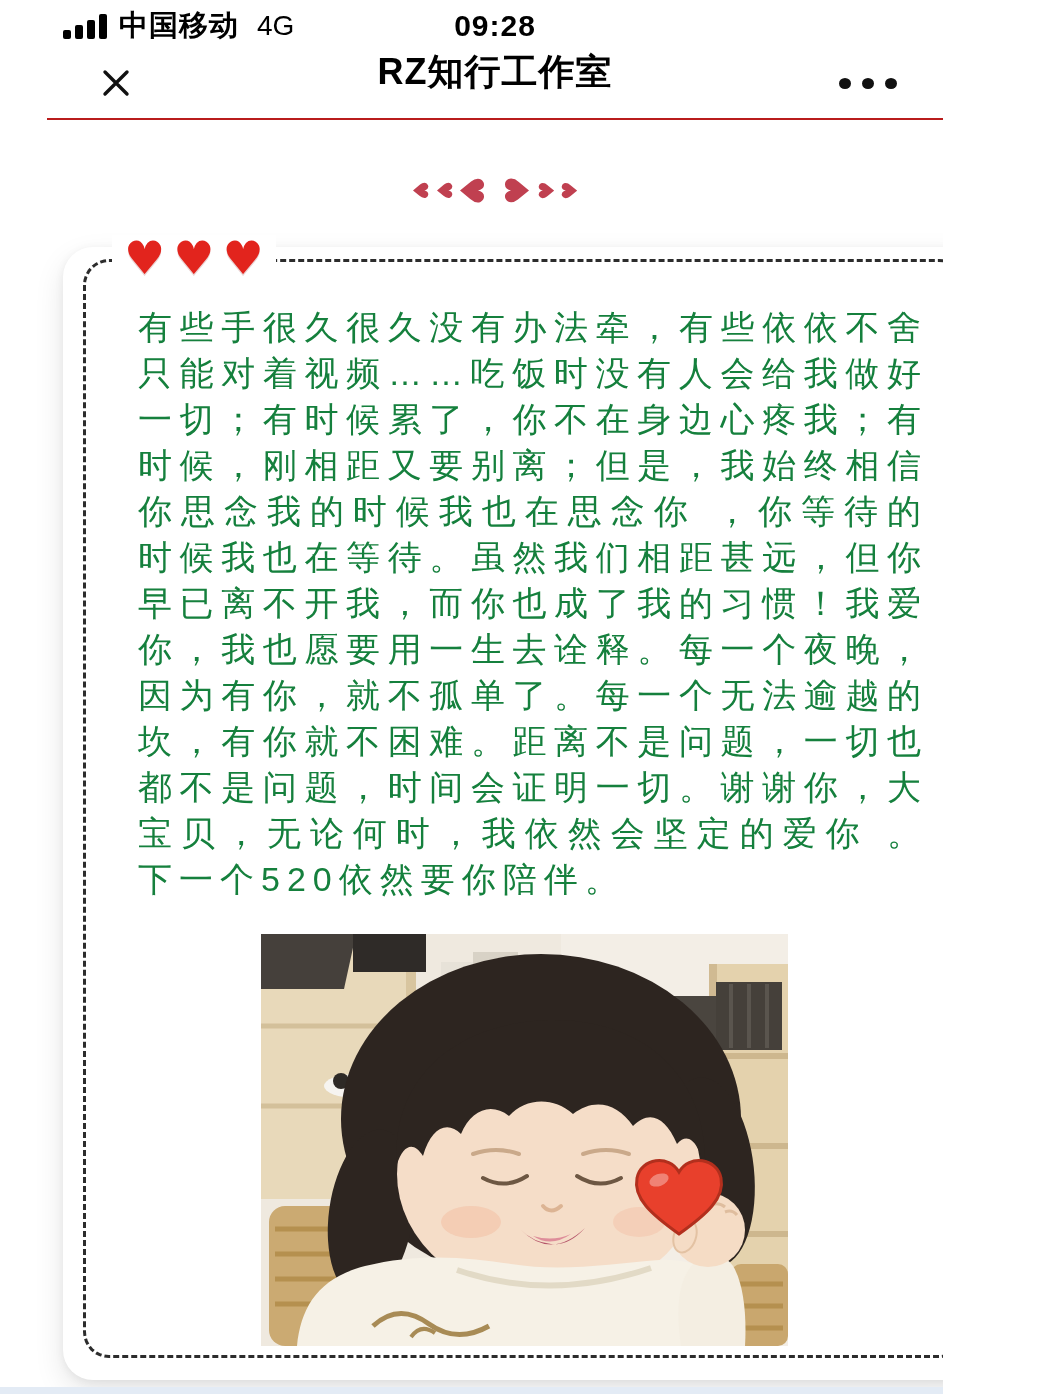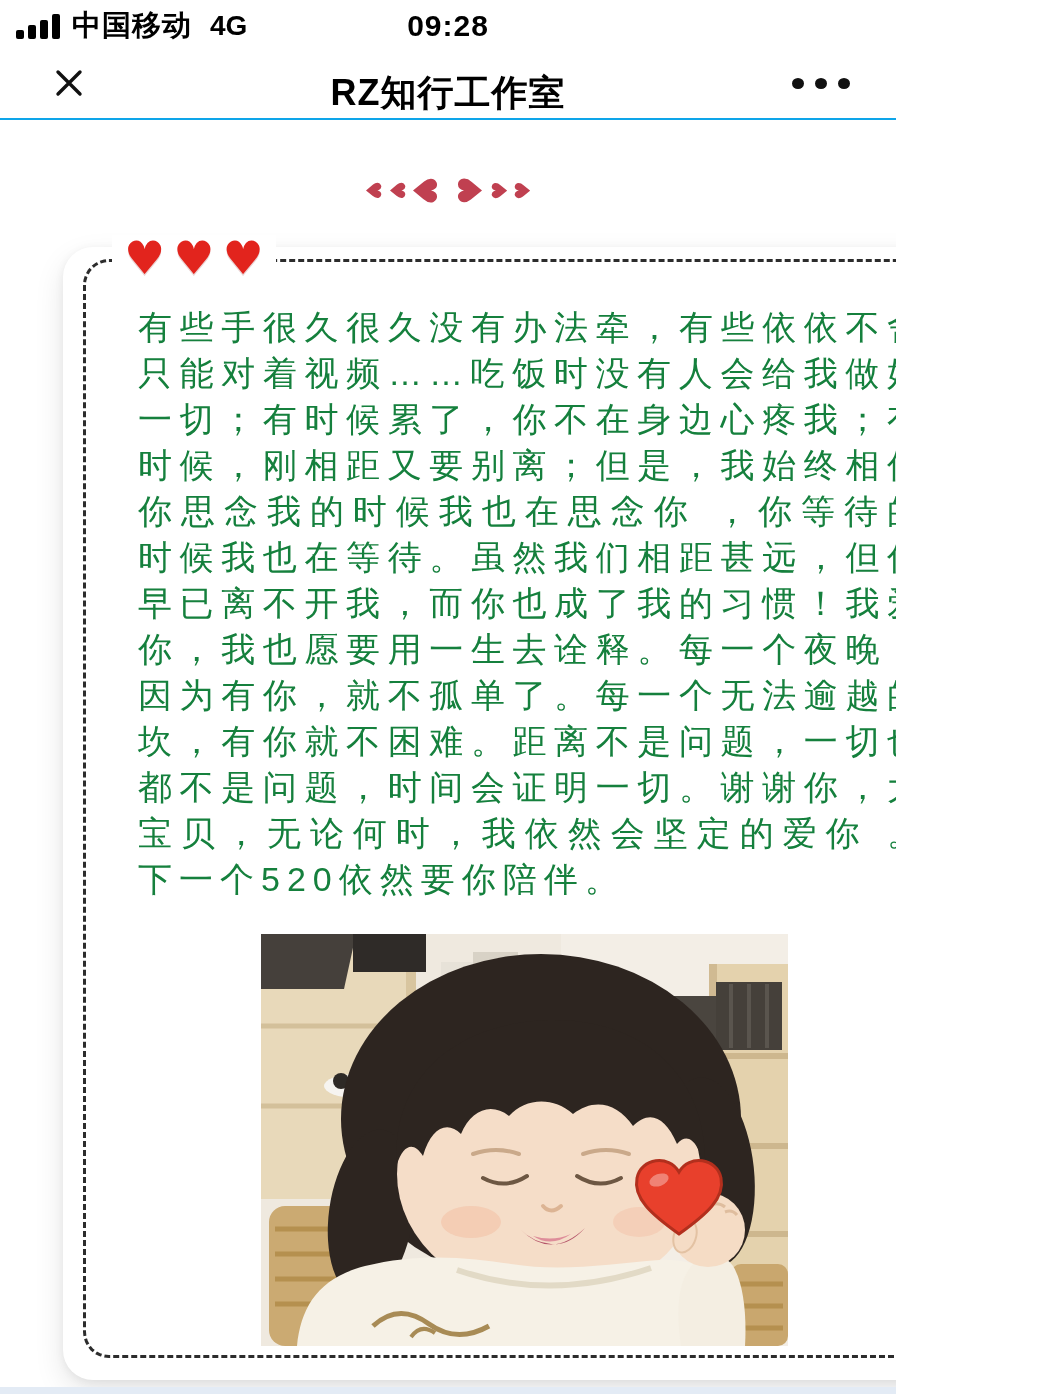--- a/index.html
+++ b/index.html
@@ -1,32 +1,32 @@
 <!DOCTYPE html>
 <html><head>
 <meta charset="utf-8">
 <style>
   html,body{margin:0;padding:0;}
   body{width:1048px;height:1394px;background:#fff;font-family:"Liberation Sans",sans-serif;color:#000;}
-  .screen{position:relative;width:896px;height:1394px;overflow:hidden;background:#fff;}
+  .screen{position:relative;width:896px;height:1394px;overflow:hidden;background:#fff;padding-left:47px;}
 
   
   .status-bar{position:relative;height:48px;display:flex;align-items:center;justify-content:space-between;padding:4px 16px 0 16px;box-sizing:border-box;}
   .sb-left{display:flex;align-items:center;gap:10px;}
   .carrier{font-size:29px;font-weight:700;letter-spacing:1px;}
-  .network{font-size:28px;font-weight:700;margin-left:8px;}
+  .network{font-size:28px;font-weight:400;margin-left:8px;}
   .sb-time{position:absolute;left:50%;transform:translateX(-50%);font-size:30px;font-weight:700;letter-spacing:1px;text-align:right;}
   .sb-right{display:flex;align-items:center;gap:12px;}
   .battery-pct{font-size:29px;font-weight:400;}
   .battery{position:relative;width:44px;height:22px;border:2px solid #b0b0b0;border-radius:6px;display:flex;align-items:center;}
   .battery-fill{margin:2px;width:34px;height:14px;background:#000;border-radius:2px;}
   .battery-tip{position:absolute;right:-7px;top:6px;width:4px;height:9px;background:#b0b0b0;border-radius:0 3px 3px 0;}
 
   
-  .nav-bar{position:relative;height:70px;display:flex;align-items:flex-end;border-bottom:2px solid #0ea5e9;}
+  .nav-bar{position:relative;height:70px;display:flex;align-items:flex-start;border-bottom:2px solid #b91c1c;}
   .close-btn{position:absolute;left:48px;top:14px;width:42px;height:42px;display:flex;align-items:center;justify-content:center;cursor:pointer;}
   .nav-title{width:100%;text-align:center;font-size:36px;font-weight:700;letter-spacing:1px;}
   .more-btn{position:absolute;right:42px;top:22px;display:flex;gap:11px;align-items:center;cursor:pointer;padding:8px 4px;}
   .more-btn i{width:12px;height:11px;border-radius:50%;background:#111;display:block;}
 
   
   .heading-row{margin-top:54px;display:flex;align-items:center;justify-content:center;gap:16px;}
   .heart-glyph{font-family:"DejaVu Sans",sans-serif;line-height:1;display:inline-block;color:#c04050;}
   .arrows{display:flex;align-items:center;gap:5px;}
   .arrows .sm{font-size:21px;}

